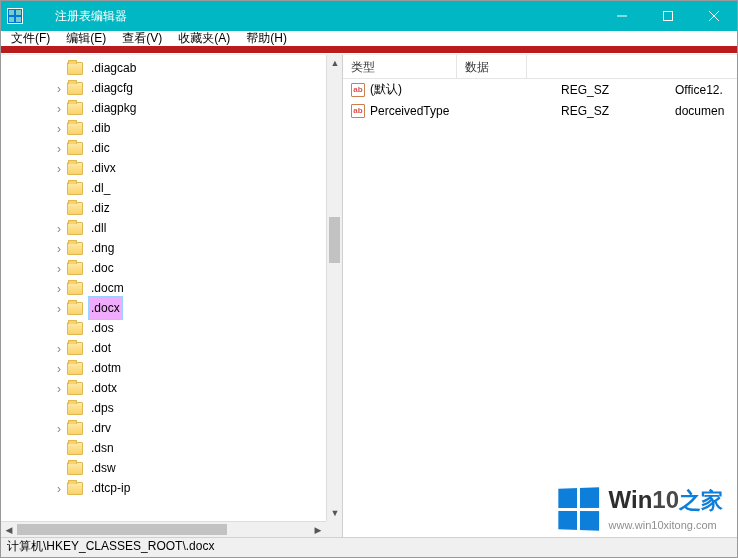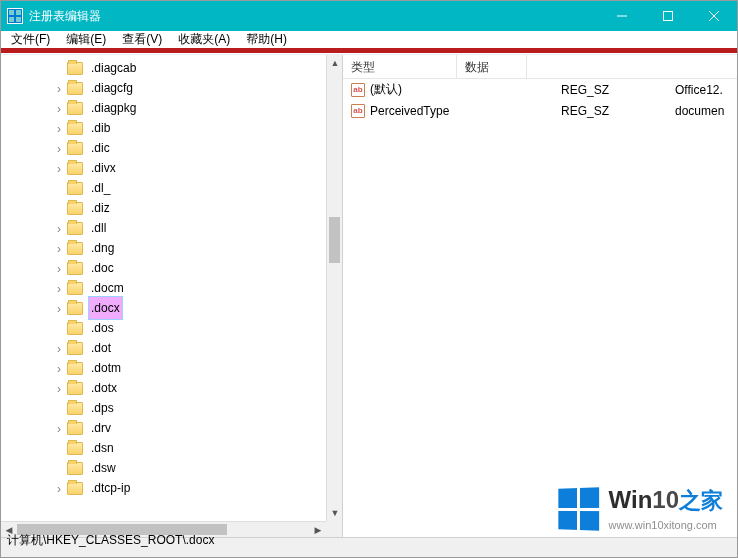--- a/index.html
+++ b/index.html
@@ -15,20 +15,21 @@
     border: 1px solid #999;
   }
   
   .titlebar {
     height: 30px;
     background: #00b7c3;
     display: flex;
     align-items: center;
     color: #fff;
     padding-left: 6px;
+    gap: 26px;
   }
   .titlebar .app-icon {
     width: 16px; height: 16px;
     background: #0078d7;
     border: 1px solid #fff;
     margin-right: 6px;
     display: grid;
     grid-template-columns: 1fr 1fr;
     grid-template-rows: 1fr 1fr;
   }
@@ -38,21 +39,21 @@
   .win-btn {
     width: 46px; height: 100%;
     display: flex; align-items: center; justify-content: center;
     color: #fff; font-size: 12px;
   }
   .win-btn svg { stroke: #fff; stroke-width: 1; fill: none; }
   
   .menubar {
     height: 22px;
     background: #fff;
-    border-bottom: 5px solid #b91c1c;
+    border-bottom: 7px solid #b91c1c;
     display: flex;
     align-items: center;
     padding: 0 4px;
     gap: 4px;
   }
   .menu-item { padding: 2px 6px; }
   
   .content {
     position: absolute;
     top: 53px;
@@ -165,22 +166,22 @@
     margin-right:5px; flex-shrink:0;
     border-radius:1px;
   }
   
   .statusbar {
     position:absolute;
     left:0; right:0; bottom:0;
     height:20px;
     background:#f0f0f0;
     border-top:1px solid #d0d0d0;
-    display:flex; align-items:flex-end;
-    padding:8px 6px;
+    display:flex; align-items:flex-start;
+    padding:0 6px;
     font-size:12px;
   }
   
   .watermark {
     position:absolute;
     right:14px; bottom:26px;
     display:flex; align-items:center;
     gap:10px;
     pointer-events:none;
     opacity:0.95;

